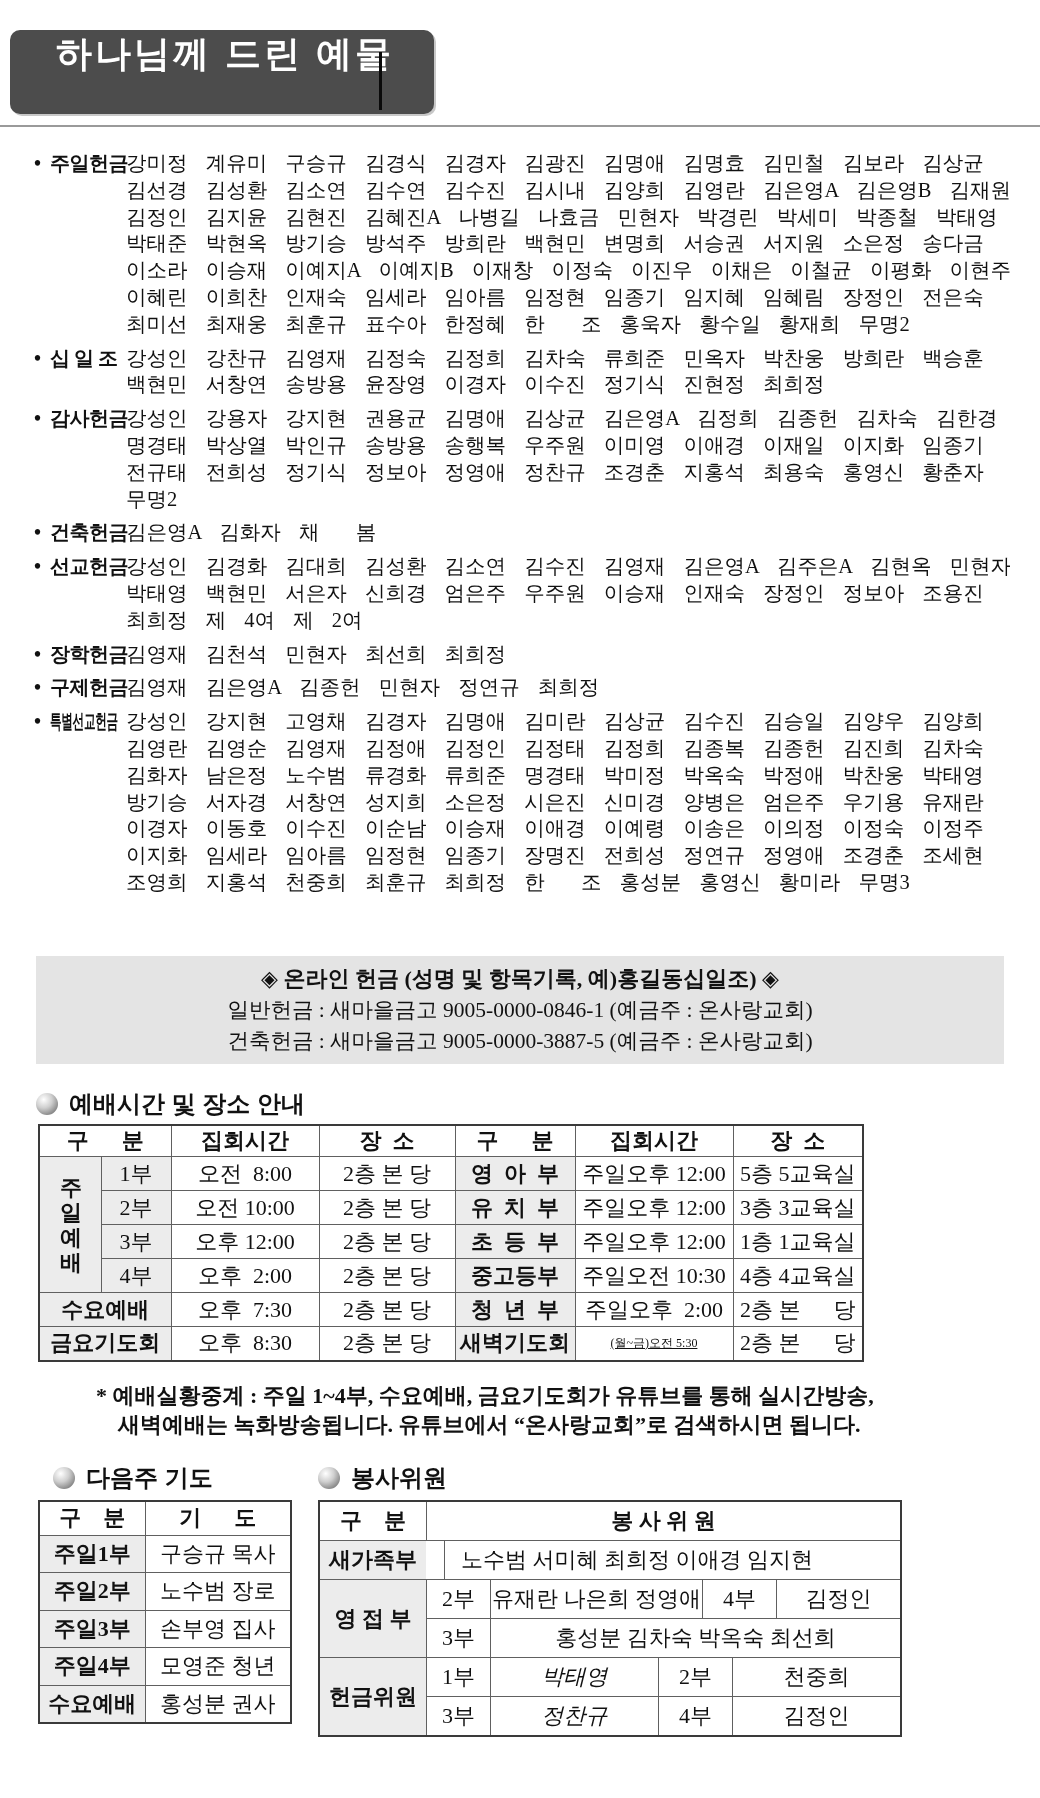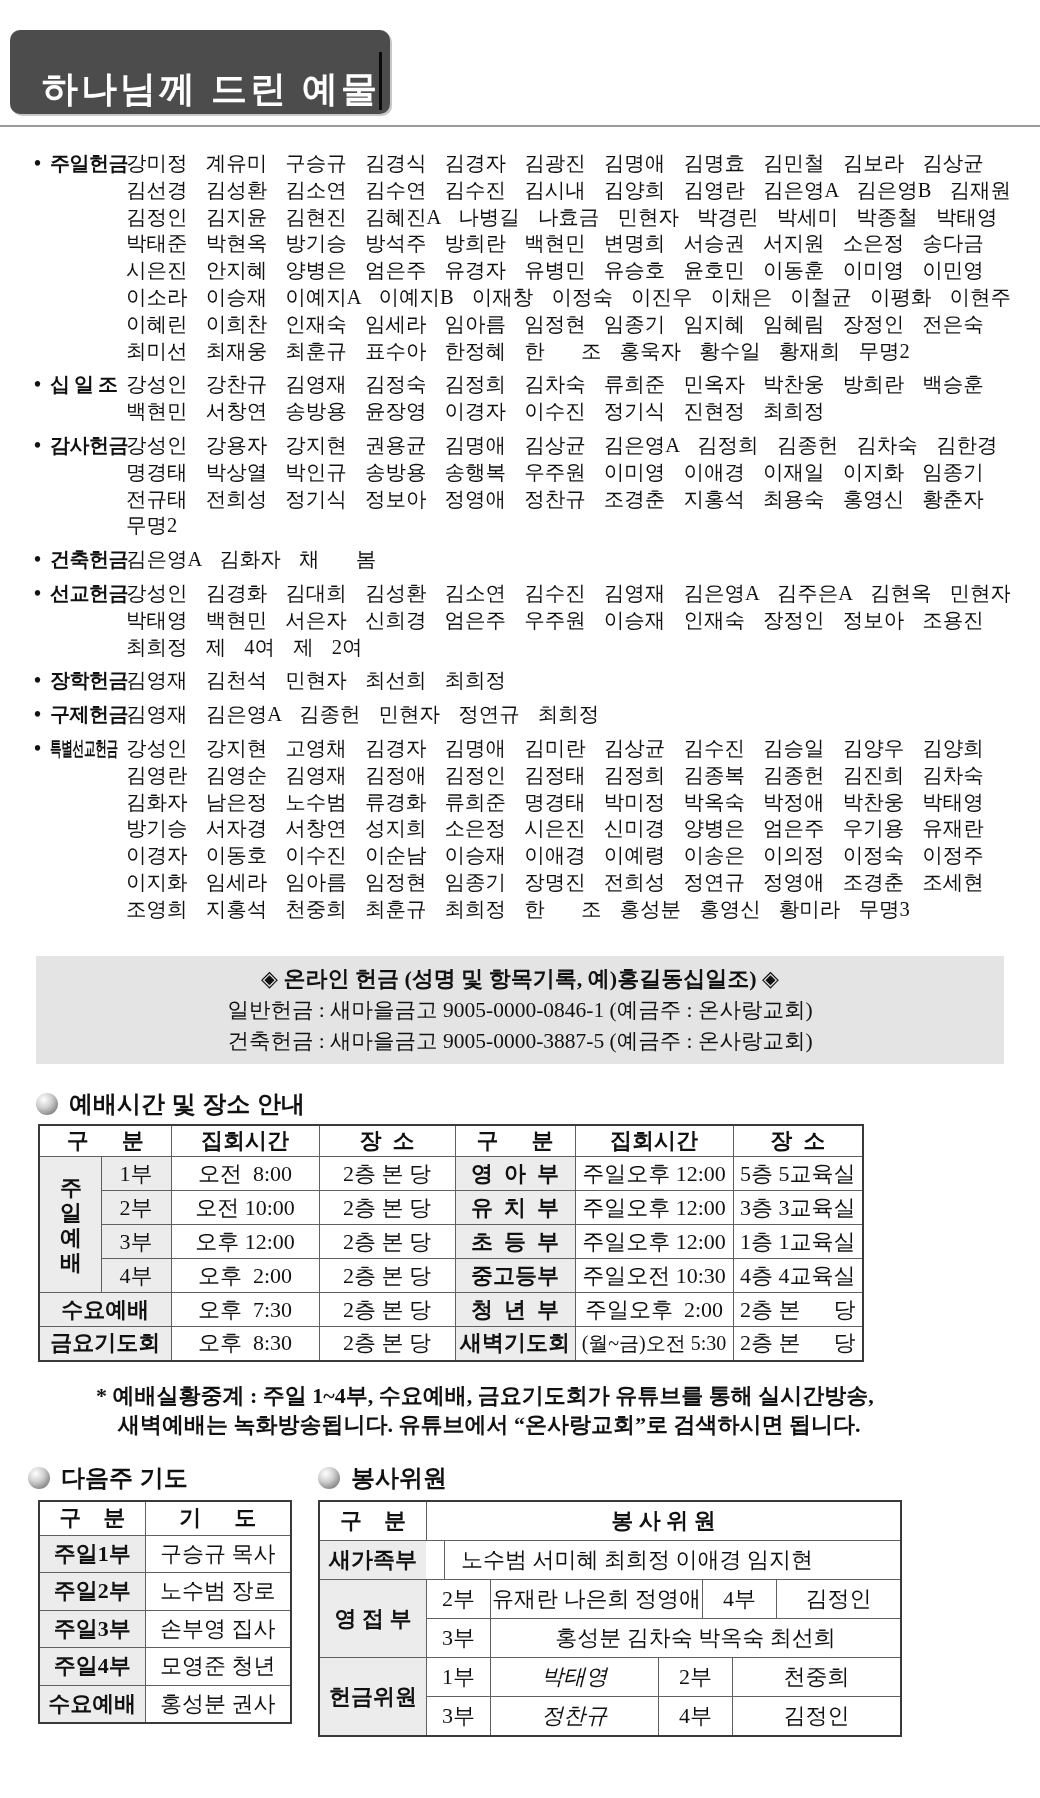--- a/index.html
+++ b/index.html
@@ -1,21 +1,21 @@
 <!DOCTYPE html>
 <html><head>
 <meta charset="utf-8">
 <style>
   html,body{margin:0;padding:0;background:#fff;}
   body{width:1040px;height:1798px;position:relative;font-family:"Liberation Serif","DejaVu Serif",serif;color:#111;}
   .page{position:absolute;inset:0;}
 
   
-  .hdr-box{position:absolute;left:10px;top:30px;width:380px;height:84px;background:#4c4c4c;border-radius:10px;
-           display:flex;align-items:flex-end;padding-left:32px;box-sizing:border-box;
+  .hdr-box{position:absolute;left:10px;top:30px;width:424px;height:84px;background:#4c4c4c;border-radius:10px;
+           display:flex;align-items:flex-start;padding-left:46px;box-sizing:border-box;
            box-shadow:2px 2px 0 #c8c8c8;}
   .hdr-box span{color:#fff;font-family:"Liberation Sans","DejaVu Sans",sans-serif;font-weight:bold;
                 font-size:36px;letter-spacing:3px;white-space:pre;}
   .vbar{position:absolute;left:379px;top:52px;width:3px;height:58px;background:#0a0a0a;}
   .hrule{position:absolute;left:0;top:125px;width:1040px;height:2px;background:#9a9a9a;}
 
   
   .offerings{position:absolute;left:34px;top:150px;width:976px;}
   .offering{display:flex;align-items:flex-start;margin-bottom:7px;}
   .obullet{width:12px;margin-right:4px;font-size:20px;font-weight:bold;line-height:26.8px;}
@@ -30,34 +30,34 @@
               text-align:center;padding-top:7px;box-sizing:border-box;}
   .ob-title{font-size:22px;font-weight:bold;line-height:32px;white-space:pre;}
   .ob-line{font-size:21.5px;line-height:31px;white-space:pre;}
 
   
   .sec-heading{position:absolute;display:flex;align-items:center;gap:11px;
                font-family:"Liberation Sans","DejaVu Sans",sans-serif;font-weight:bold;font-size:24px;}
   .sphere{width:22px;height:22px;border-radius:50%;flex:0 0 22px;
           background:radial-gradient(circle at 35% 30%,#ffffff,#cfcfcf 40%,#8a8a8a 75%,#6f6f6f);}
   .worship-heading{left:36px;top:1088px;}
-  .prayer-heading{left:28px;top:1462px;}
+  .prayer-heading{left:53px;top:1462px;}
   .service-heading{left:318px;top:1462px;}
 
   
   table{border-collapse:collapse;table-layout:fixed;}
   .wtable{position:absolute;left:38px;top:1124px;width:824px;border:2.5px solid #3a3a3a;
           font-size:22px;}
   .wtable td{border:1.5px solid #606060;text-align:center;height:34px;padding:0 2px;
              white-space:pre;overflow:hidden;box-sizing:border-box;}
   .wtable tr.h td{height:31px;font-weight:bold;}
   td.g{background:#ececec;}
   td.b{font-weight:bold;}
   td.grp{word-break:break-all;white-space:normal;line-height:25px;font-weight:bold;padding:0 20px;font-family:Liberation Serif, serif;}
-  td.small{font-size:20px;}
+  td.small{font-size:12px;text-decoration:underline;}
 
   .footnote{position:absolute;left:96px;top:1382px;font-size:22px;font-weight:bold;line-height:28.5px;}
   .fn2{margin-left:22px;}
 
   .ptable{position:absolute;left:38px;top:1500px;width:252px;border:2.5px solid #3a3a3a;font-size:22px;}
   .ptable td{border:1.5px solid #606060;text-align:center;height:37.5px;padding:0 2px;
              white-space:pre;overflow:hidden;box-sizing:border-box;}
   .ptable tr.h td{font-weight:bold;height:34px;}
 
   
@@ -96,21 +96,20 @@
   <div class="offerings">
 
     <div class="offering">
       <span class="obullet">•</span>
       <span class="olabel"><span>주일헌금</span></span>
       <div class="onames">
         <div class="nrow">강미정 계유미 구승규 김경식 김경자 김광진 김명애 김명효 김민철 김보라 김상균</div>
         <div class="nrow">김선경 김성환 김소연 김수연 김수진 김시내 김양희 김영란 김은영A 김은영B 김재원</div>
         <div class="nrow">김정인 김지윤 김현진 김혜진A 나병길 나효금 민현자 박경린 박세미 박종철 박태영</div>
         <div class="nrow">박태준 박현옥 방기승 방석주 방희란 백현민 변명희 서승권 서지원 소은정 송다금</div>
-        <div class="nrow">시은진 안지혜 양병은 엄은주 유경자 유병민 유승호 윤호민 이동훈 이미영 이민영</div>
         <div class="nrow">이소라 이승재 이예지A 이예지B 이재창 이정숙 이진우 이채은 이철균 이평화 이현주</div>
         <div class="nrow">이혜린 이희찬 인재숙 임세라 임아름 임정현 임종기 임지혜 임혜림 장정인 전은숙</div>
         <div class="nrow">최미선 최재웅 최훈규 표수아 한정혜 한  조 홍욱자 황수일 황재희 무명2</div>
       </div>
     </div>
 
     <div class="offering">
       <span class="obullet">•</span>
       <span class="olabel"><span>십 일 조</span></span>
       <div class="onames">

